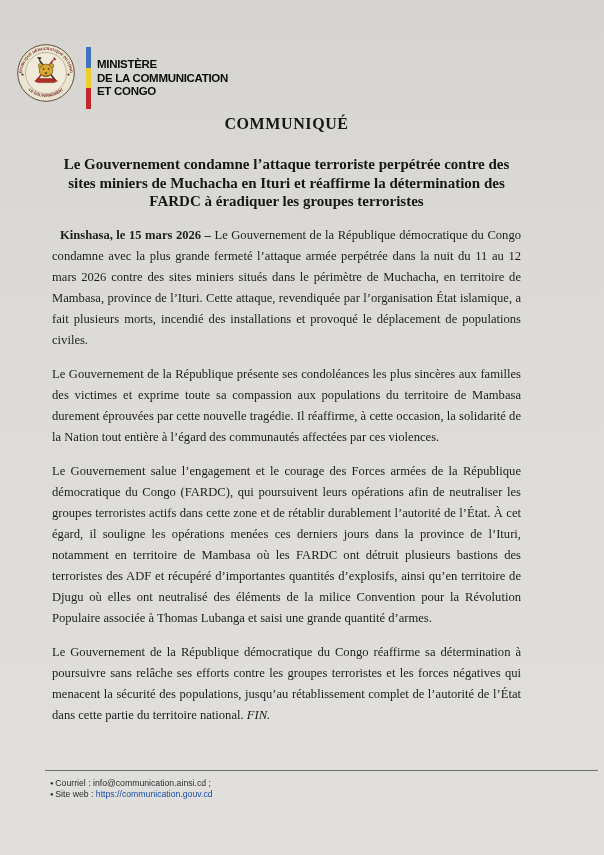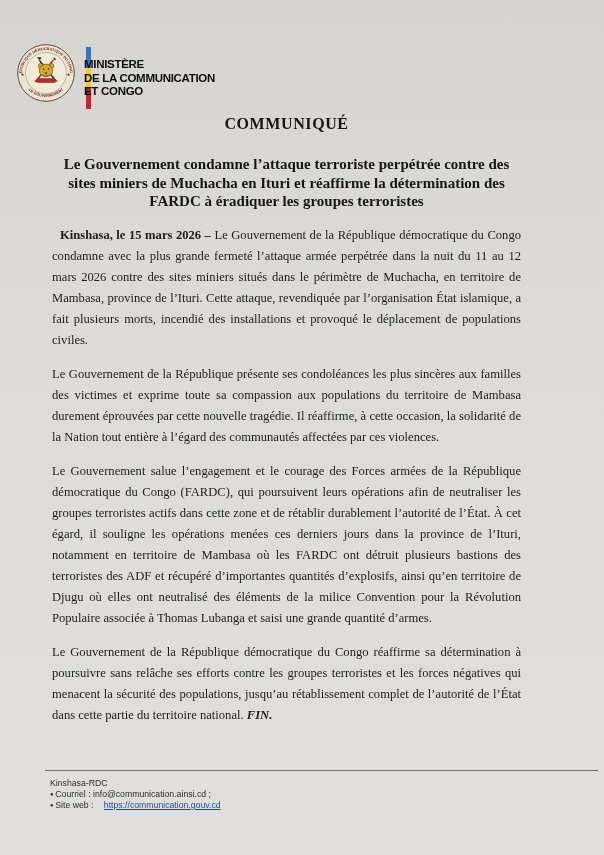--- a/index.html
+++ b/index.html
@@ -11,51 +11,51 @@
     background:linear-gradient(180deg,#d5d4d1 0%,#dcdbd8 40%,#e0dfdd 100%);
     font-family:"Liberation Serif", serif;
     color:#1b1b1b;
     overflow:hidden;
   }
   
   .seal{position:absolute;left:16px;top:43px;width:60px;height:60px;}
   .flagbar{position:absolute;left:86px;top:47px;width:5px;height:62px;display:flex;flex-direction:column;}
   .flagbar div{flex:1;}
   .ministry{
-    position:absolute;left:84px;top:58px;
+    position:absolute;left:97px;top:58px;
     font-family:"Liberation Sans", sans-serif;
     font-weight:bold;font-size:11.5px;line-height:13.5px;
     letter-spacing:-0.3px;color:#0c0c0c;
   }
   
   .main{position:absolute;left:52px;top:115px;width:469px;}
   .doc-title{
     margin:0 0 22px 0;text-align:center;
     font-size:16px;font-weight:bold;letter-spacing:0.6px;color:#161616;
   }
   .headline{
     margin:0 4px 14px 4px;text-align:center;
     font-size:15px;font-weight:bold;line-height:18.5px;color:#161616;
   }
   p.body{
     margin:0 0 13px 0;
     font-size:12.6px;line-height:21px;text-align:justify;color:#1d1d1d;
   }
   .lead{font-weight:bold;margin-left:8px;}
-  .fin{font-weight:bold;font-style:italic;margin-top:12px;}
+  .fin{font-weight:normal;font-style:italic;margin-top:12px;}
   
   .footer{
     position:absolute;left:45px;top:770px;width:553px;
     font-family:"Liberation Sans", sans-serif;
     font-size:8.7px;line-height:11px;color:#2d2d2d;
   }
   .footer-rule{height:0;border-top:1.5px solid #707070;margin-bottom:7px;}
   .f-line{padding-left:5px;white-space:nowrap;}
   .f-bullet::before{content:"● ";font-size:6px;vertical-align:1px;}
-  .f-link{color:#1b4fa5;text-decoration:underline;cursor:pointer;margin-left:8px;}
+  .f-link{color:#1b4fa5;cursor:pointer;}
   .social-icon{display:inline-block;vertical-align:-2px;margin-right:1px;}
 </style>
 </head>
 <body>
 
 <div class="page">
 
   <div>
 
     <svg class="seal" viewBox="0 0 60 60" aria-hidden="true">
@@ -119,21 +119,20 @@
     <p class="body">Le Gouvernement de la République présente ses condoléances les plus sincères aux familles des victimes et exprime toute sa compassion aux populations du territoire de Mambasa durement éprouvées par cette nouvelle tragédie.  Il réaffirme, à cette occasion, la solidarité de la Nation tout entière à l’égard des communautés affectées par ces violences.</p>
 
     <p class="body">Le Gouvernement salue l’engagement et le courage des Forces armées de la République démocratique du Congo (FARDC), qui poursuivent leurs opérations afin de neutraliser les groupes terroristes actifs dans cette zone et de rétablir durablement l’autorité de l’État. À cet égard, il souligne les opérations menées ces derniers jours dans la province de l’Ituri, notamment en territoire de Mambasa où les FARDC ont détruit plusieurs bastions des terroristes des ADF et récupéré d’importantes quantités d’explosifs, ainsi qu’en territoire de Djugu où elles ont neutralisé des éléments de la milice Convention pour la Révolution Populaire associée à Thomas Lubanga et saisi une grande quantité d’armes.</p>
 
     <p class="body"><span>Le Gouvernement de la République démocratique du Congo réaffirme sa détermination à poursuivre sans relâche ses efforts contre les groupes terroristes et les forces négatives qui menacent la sécurité des populations, jusqu’au rétablissement complet de l’autorité de l’État dans cette partie du territoire national. </span><span class="fin">FIN.</span></p>
   </div>
 
   <div class="footer">
     <div class="footer-rule"></div>
 
-    <div class="f-line">Kinshasa-RDC</div>
 
 
     <div class="f-line f-bullet">Courriel : info@communication.ainsi.cd ;</div>
 
     <div class="f-line f-bullet"><span>Site web : </span><span class="f-link">https://communication.gouv.cd</span></div>
 
   </div>
 
 </div>
 

